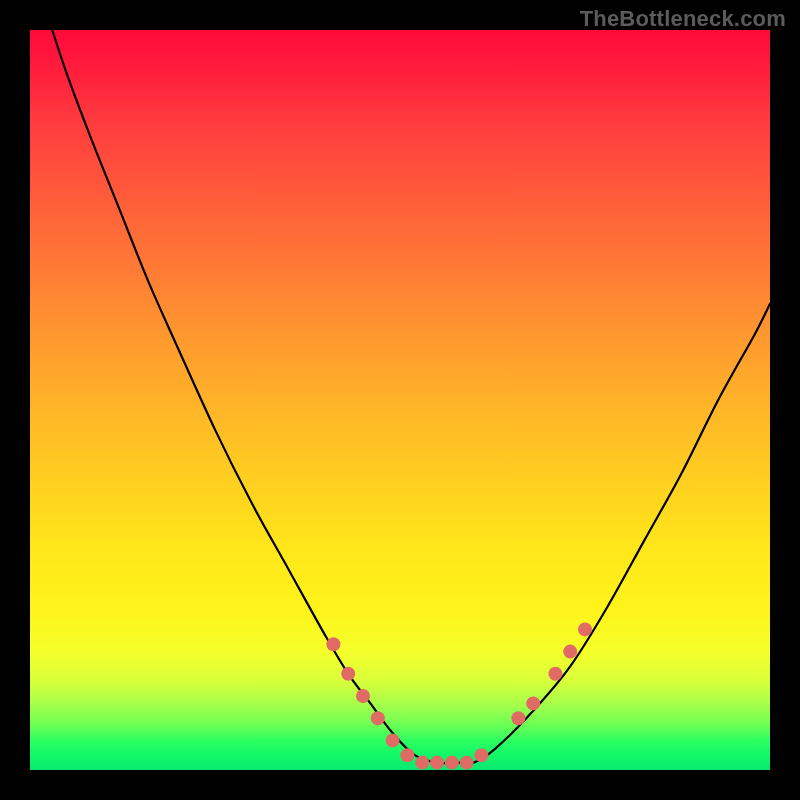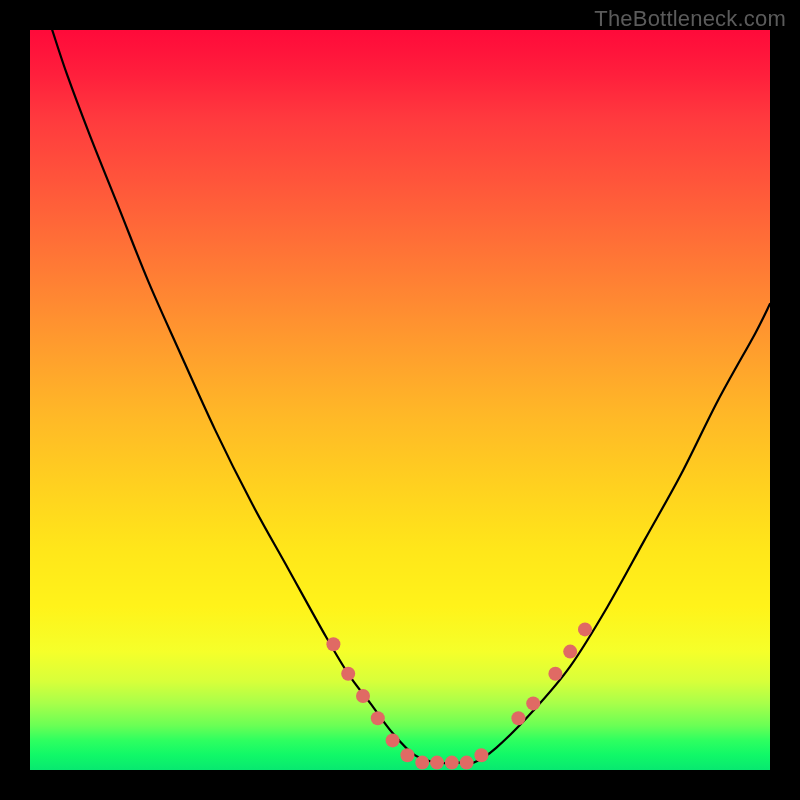--- a/index.html
+++ b/index.html
@@ -14,21 +14,21 @@
     position: relative;
     width: 800px;
     height: 800px;
     background: #000;
   }
   .watermark {
     position: absolute;
     top: 6px;
     right: 14px;
     font-size: 22px;
-    font-weight: 400;
+    font-weight: 700;
     color: #5b5b5b;
     letter-spacing: 0.2px;
     z-index: 10;
   }
   .plot {
     position: absolute;
     left: 30px;
     top: 30px;
     width: 740px;
     height: 740px;

